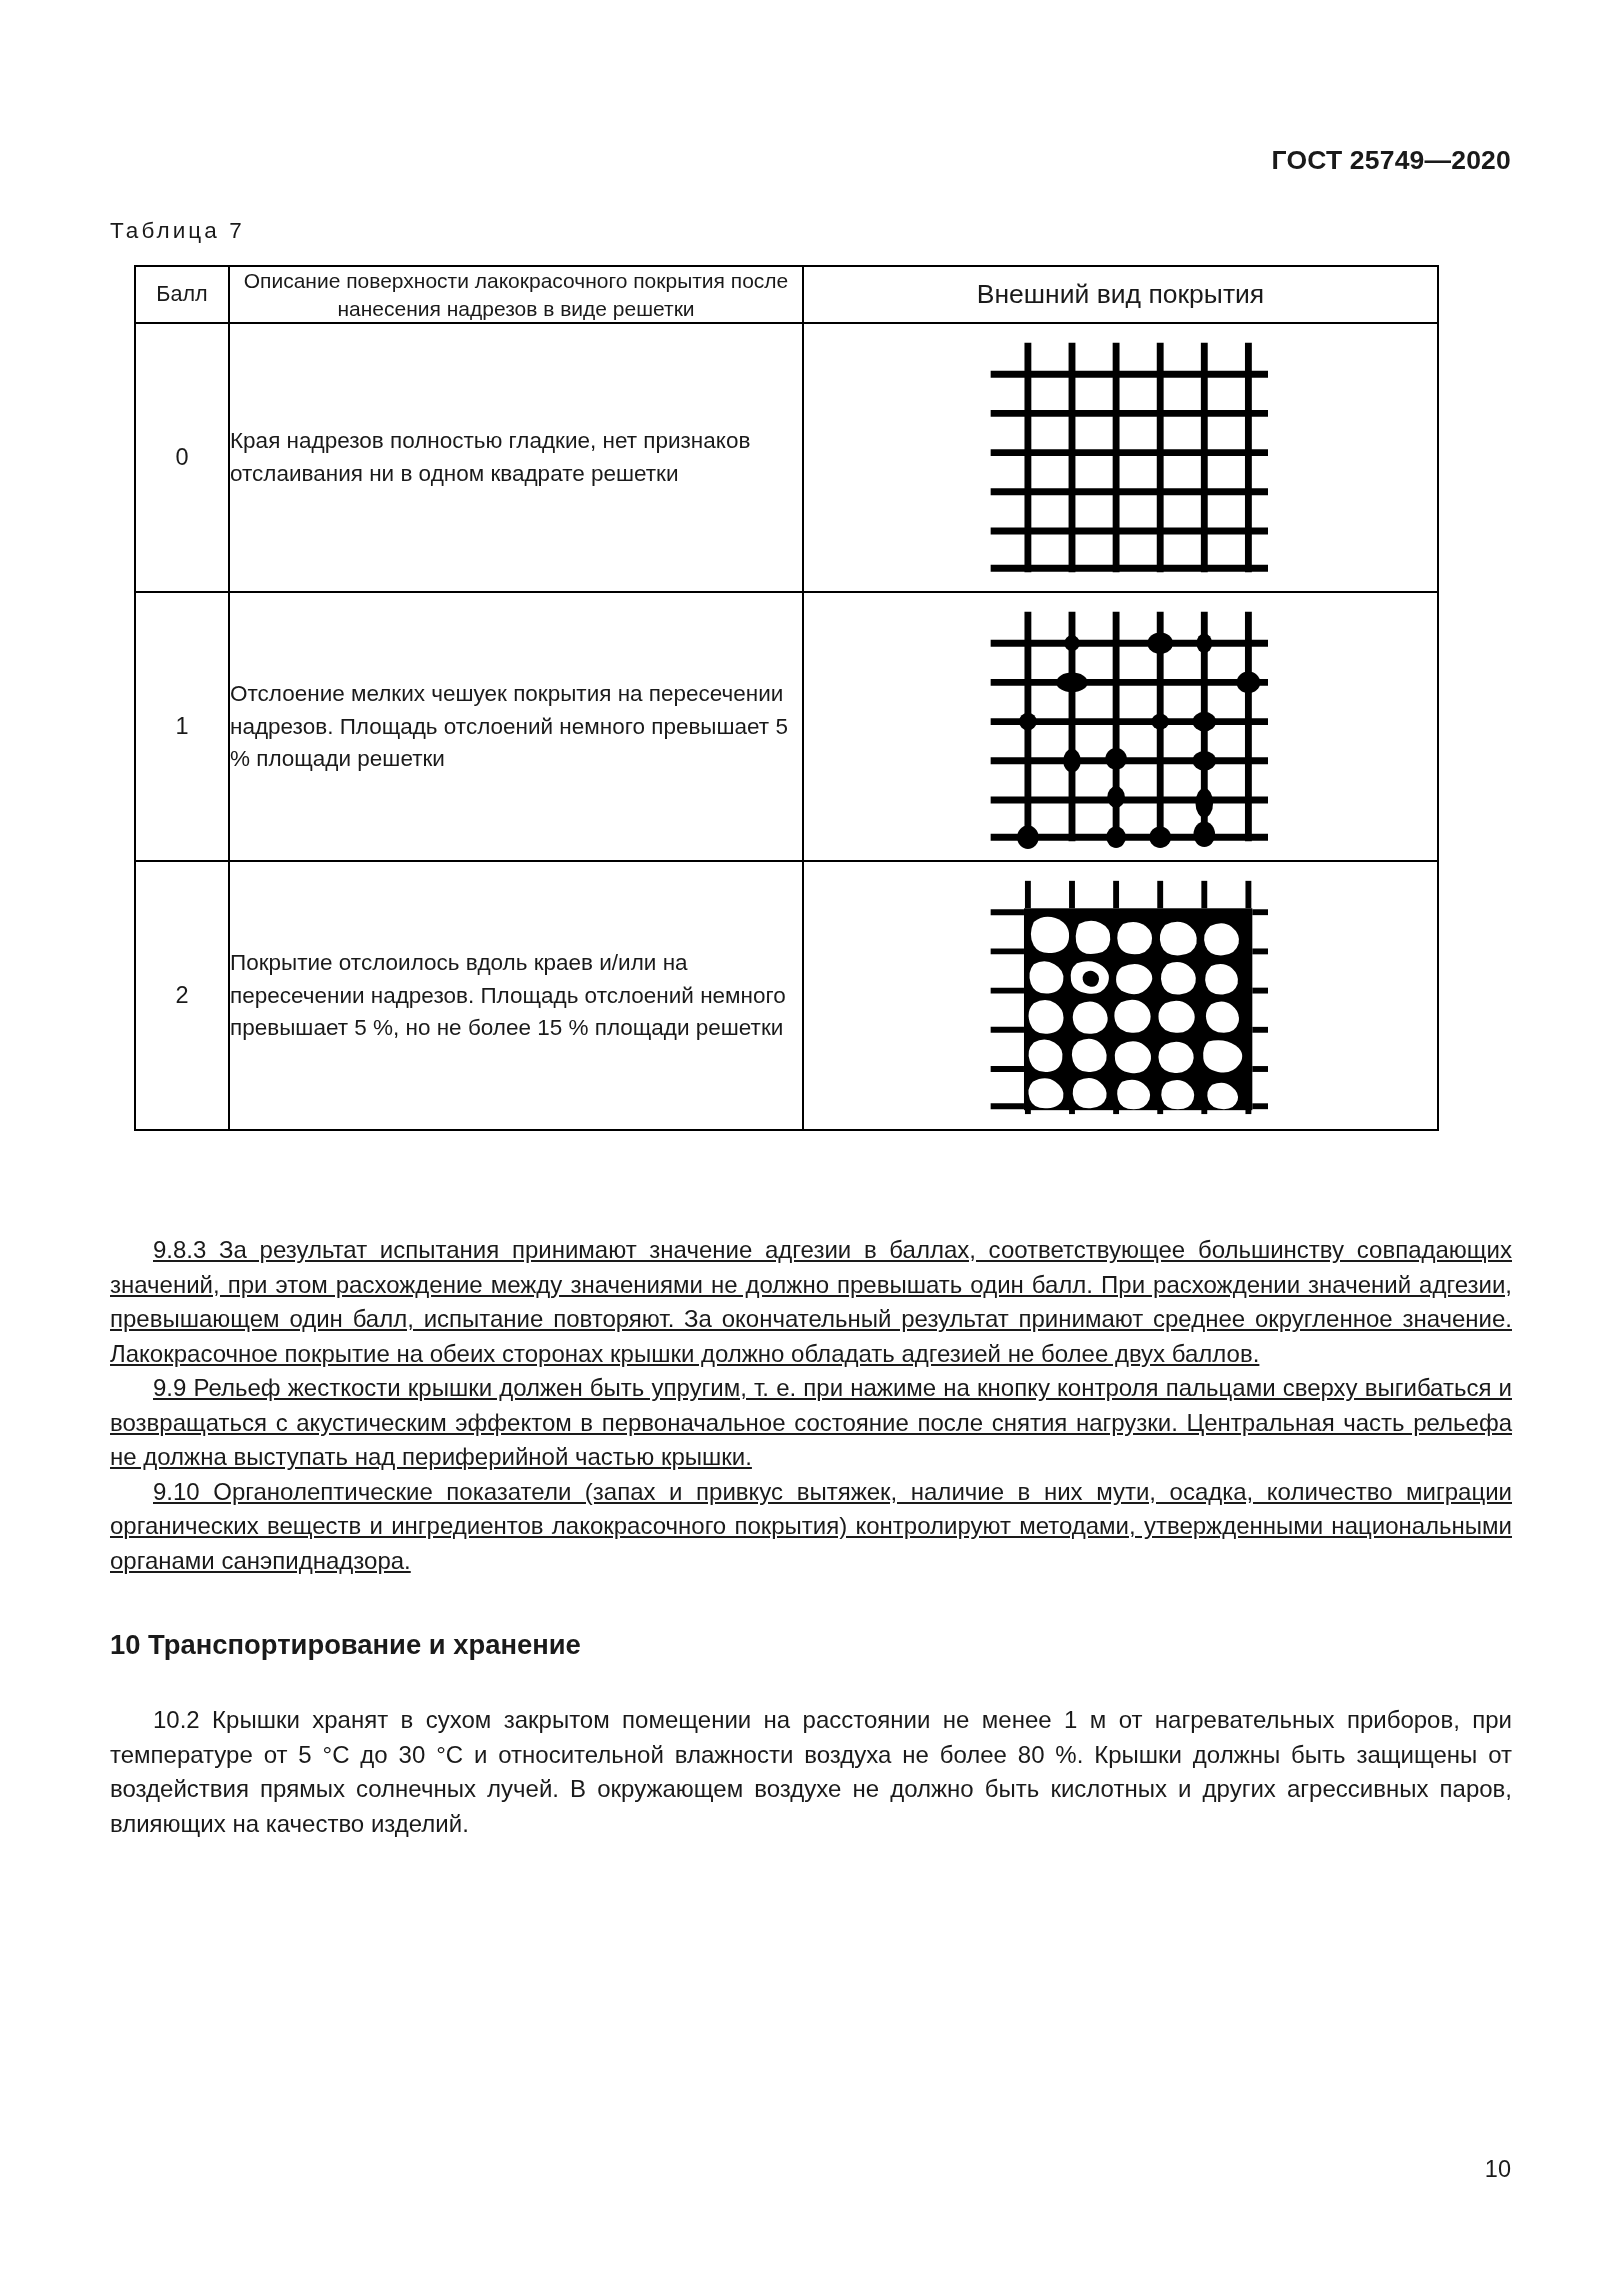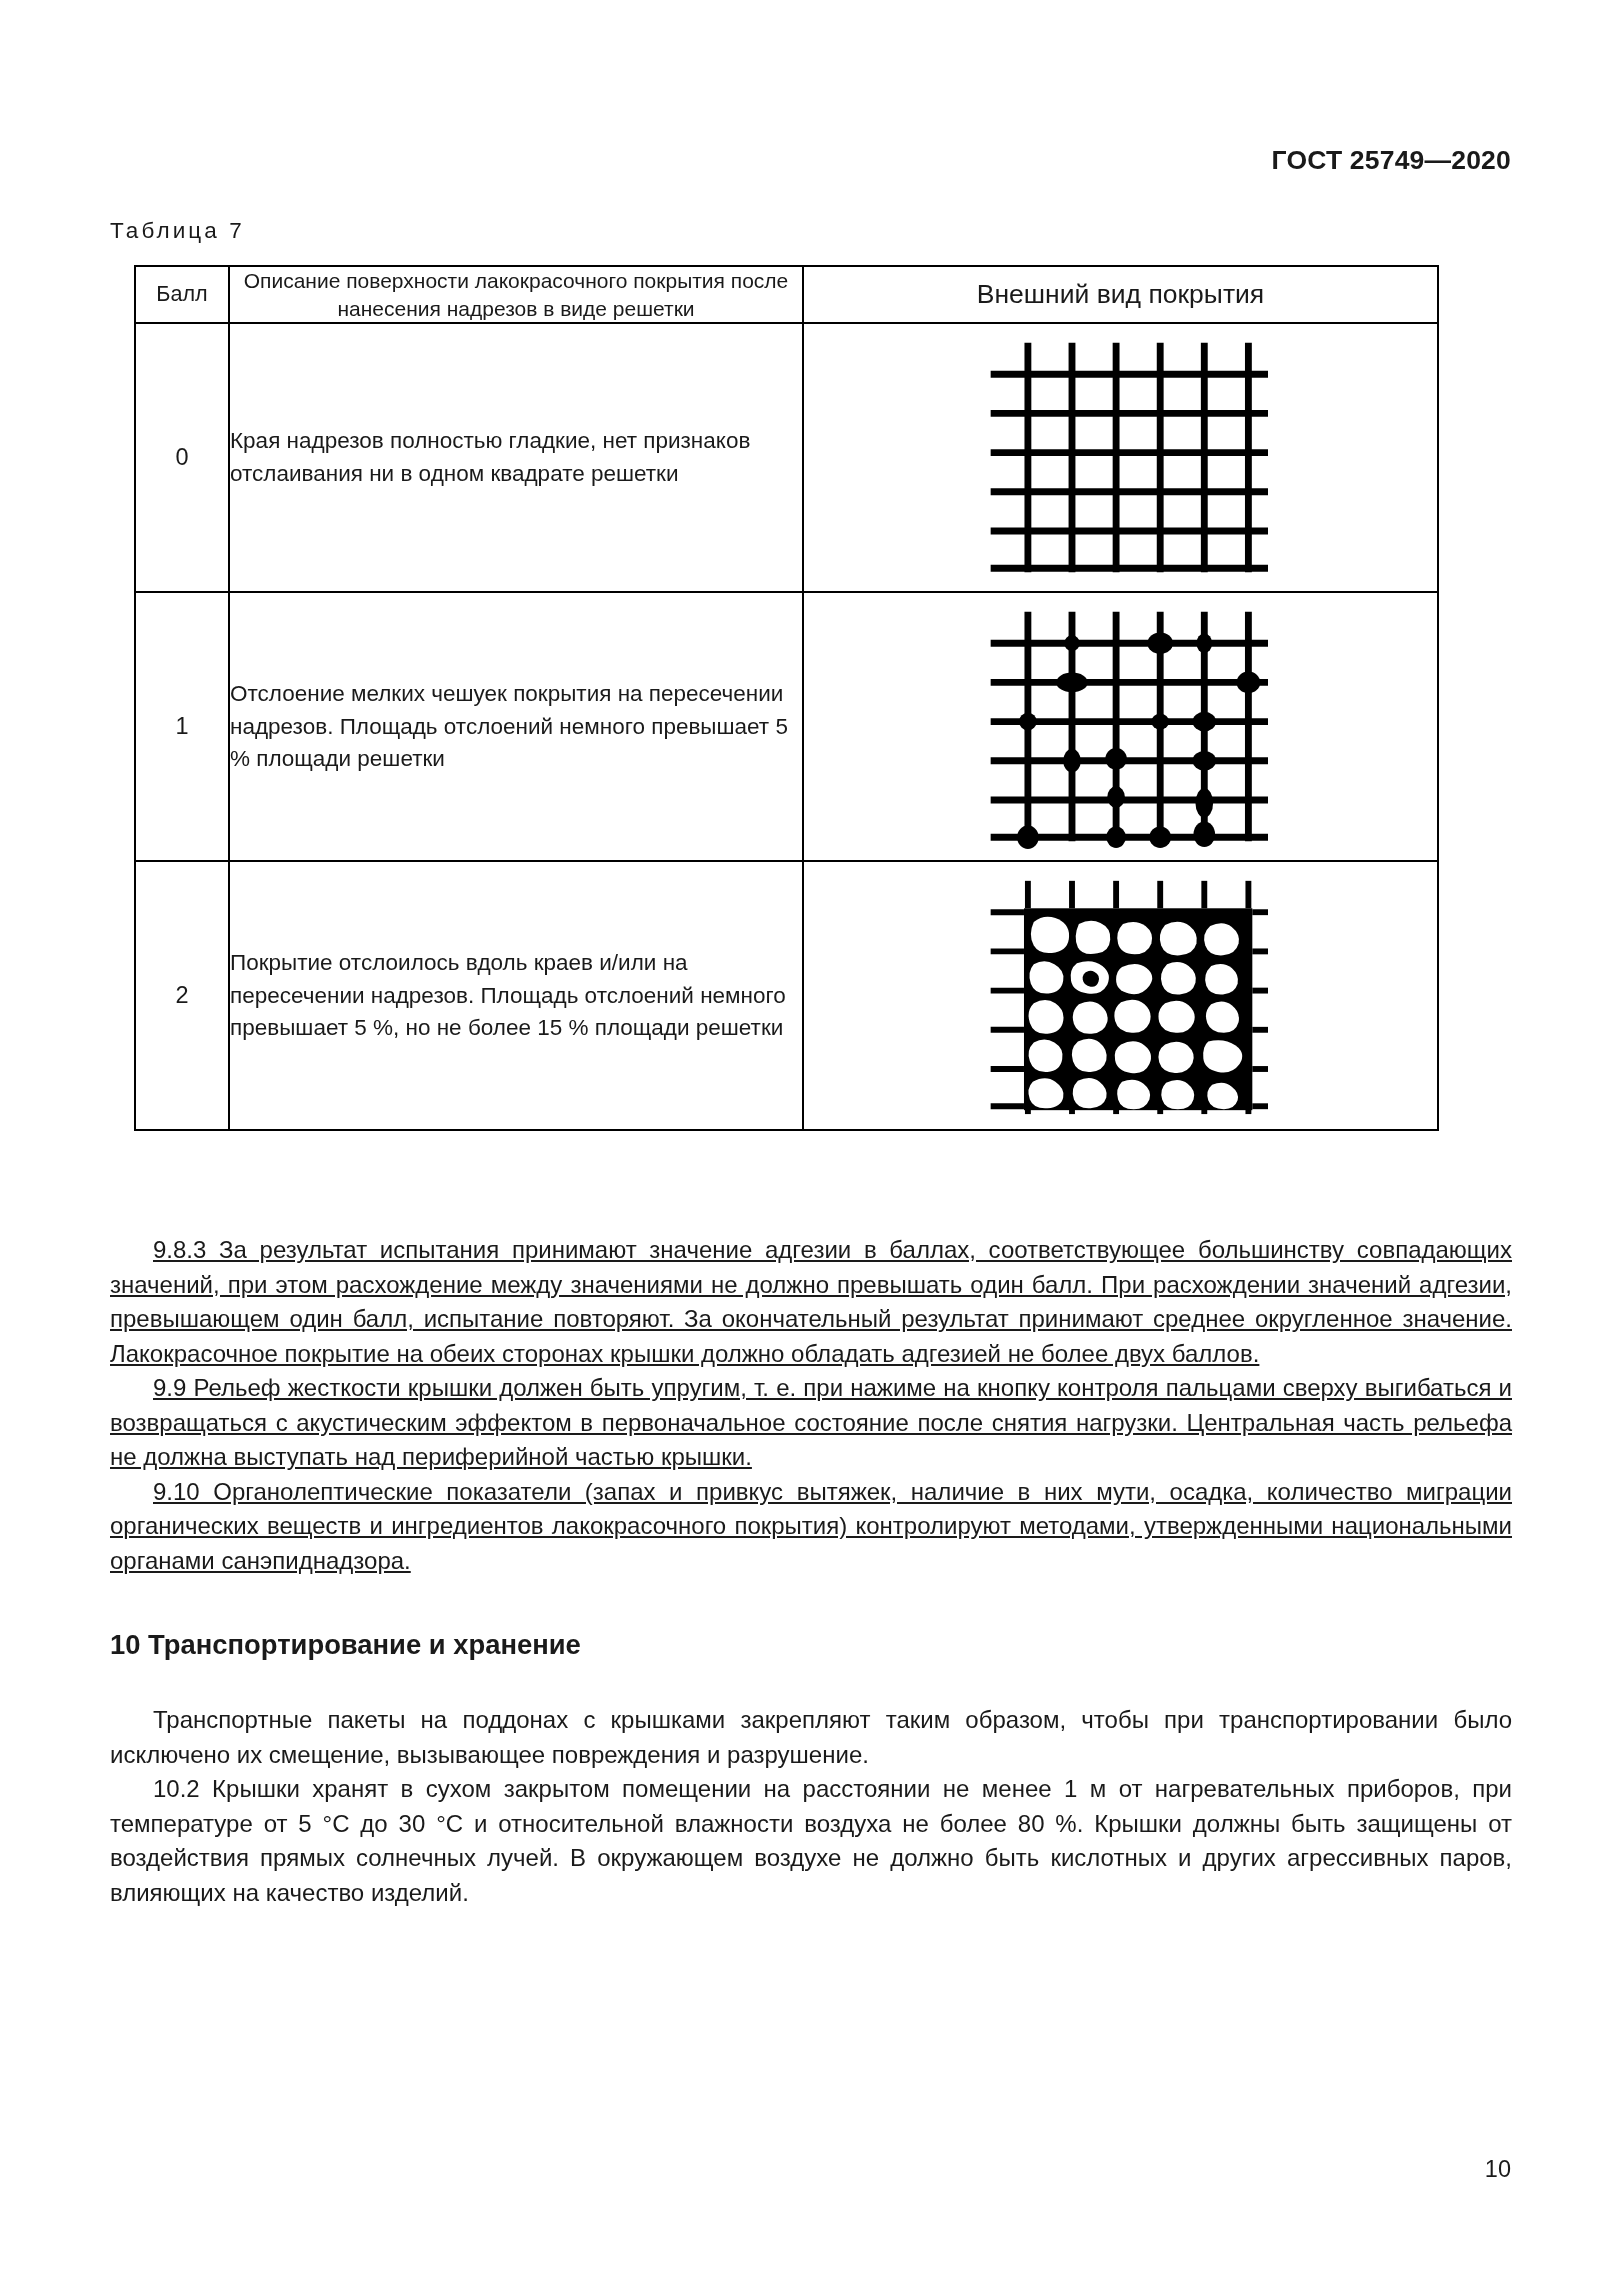--- a/index.html
+++ b/index.html
@@ -306,20 +306,19 @@
 
   <div class="body-block" style="top:1233px;text-decoration:underline;">
     <p>9.8.3 За результат испытания принимают значение адгезии в баллах, соответствующее большинству совпадающих значений, при этом расхождение между значениями не должно превышать один балл. При расхождении значений адгезии, превышающем один балл, испытание повторяют. За окончательный результат принимают среднее округленное значение. Лакокрасочное покрытие на обеих сторонах крышки должно обладать адгезией не более двух баллов.</p>
     <p>9.9 Рельеф жесткости крышки должен быть упругим, т. е. при нажиме на кнопку контроля пальцами сверху выгибаться и возвращаться с акустическим эффектом в первоначальное состояние после снятия нагрузки. Центральная часть рельефа не должна выступать над периферийной частью крышки.</p>
     <p>9.10 Органолептические показатели (запах и привкус вытяжек, наличие в них мути, осадка, количество миграции органических веществ и ингредиентов лакокрасочного покрытия) контролируют методами, утвержденными национальными органами санэпиднадзора.</p>
   </div>
 
   <h2 class="body-block sect-head" style="top:1625px;">10 Транспортирование и хранение</h2>
 
   <div class="body-block" style="top:1703px;">
-    <p>Транспортные пакеты на поддонах с крышками закрепляют таким образом, чтобы при транспортировании было исключено их смещение, вызывающее повреждения и разрушение.</p>
     <p>10.2 Крышки хранят в сухом закрытом помещении на расстоянии не менее 1 м от нагревательных приборов, при температуре от 5 °С до 30 °С и относительной влажности воздуха не более 80 %. Крышки должны быть защищены от воздействия прямых солнечных лучей. В окружающем воздухе не должно быть кислотных и других агрессивных паров, влияющих на качество изделий.</p>
   </div>
 
   <div class="pagenum">10</div>
 
 </div>
 
 
 </body></html>

